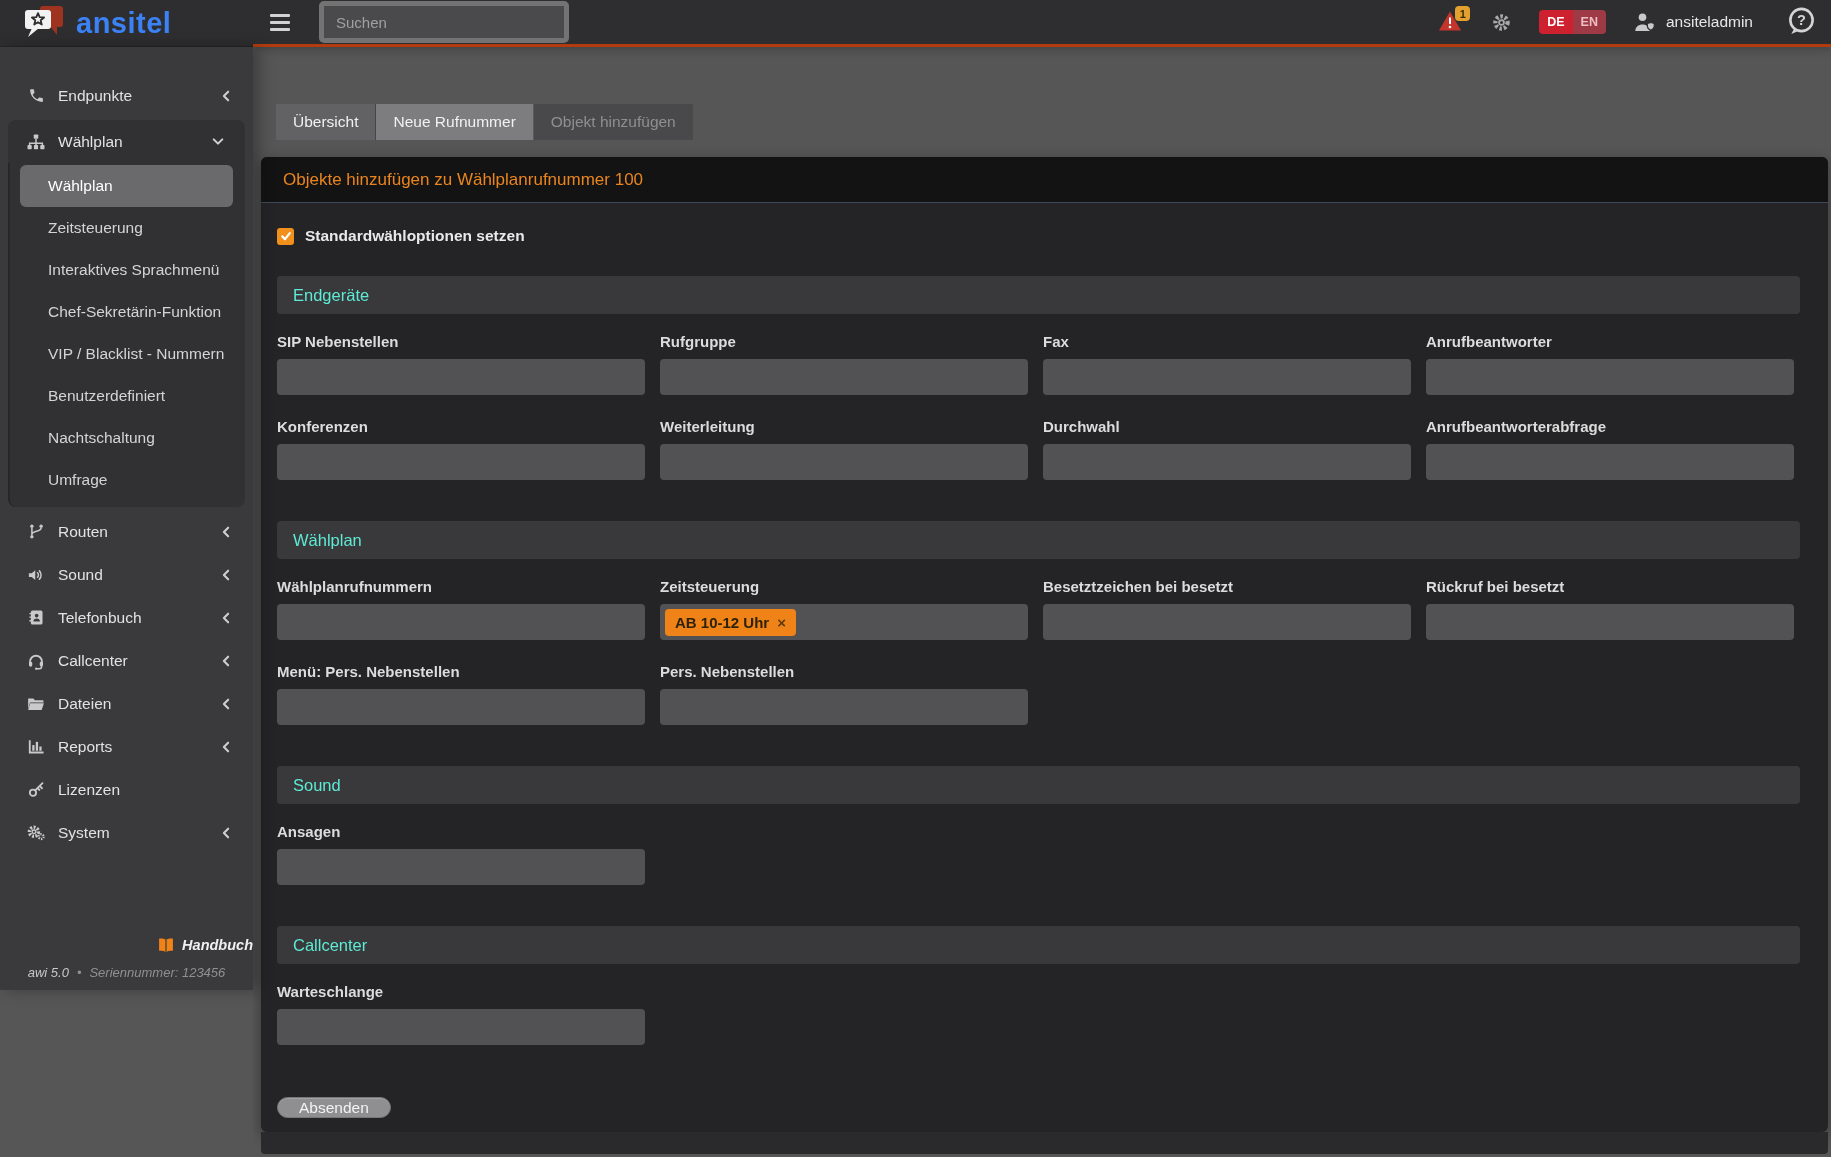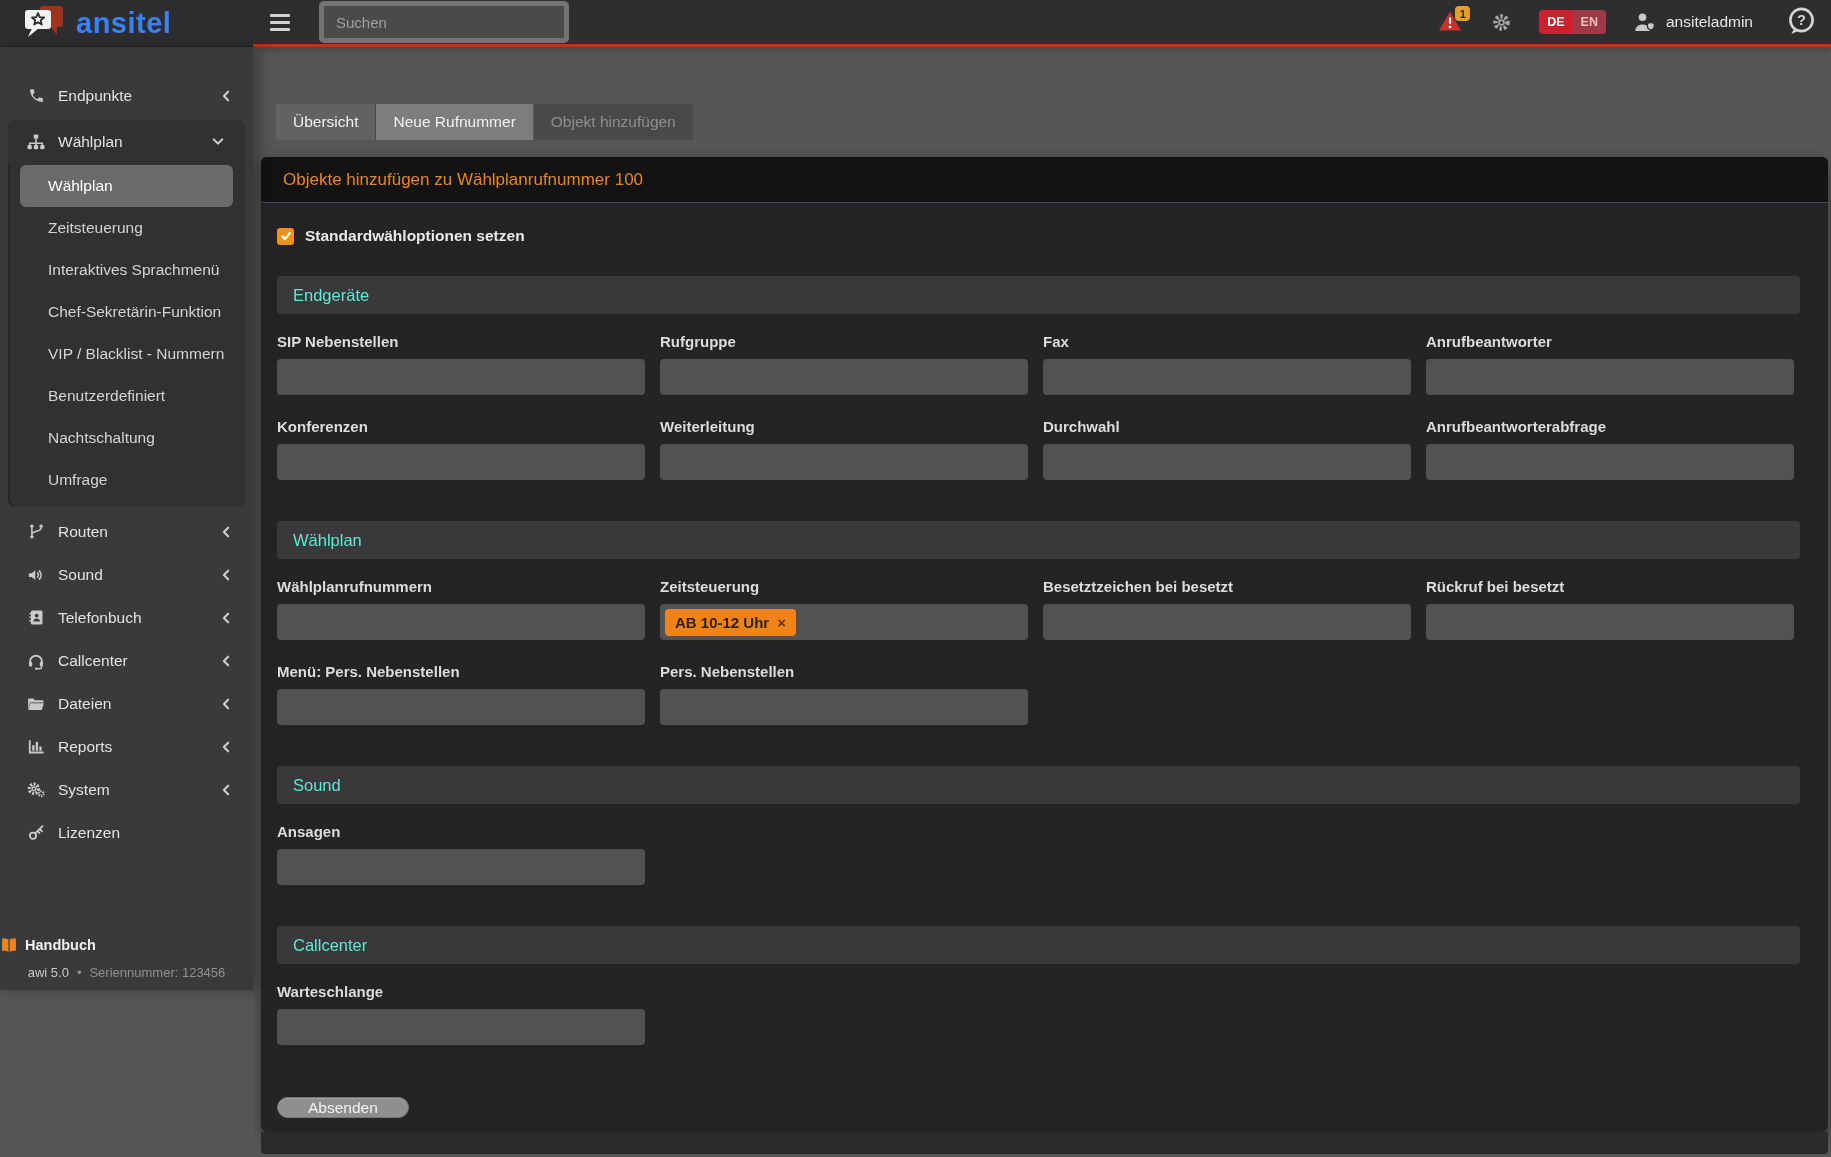--- a/index.html
+++ b/index.html
@@ -16,21 +16,21 @@
   .sidebar { background:#3a3a3c; height:943px; box-shadow:6px 0 14px rgba(0,0,0,.30); position:relative; padding-top:27px; }
   .sitem { height:43px; display:flex; align-items:center; padding:0 21px 0 27px; cursor:pointer; color:#e2e2e4; }
   .sitem .micon { width:18px; height:18px; margin-right:13px; display:flex; align-items:center; justify-content:center; }
   .sitem .slabel { font-size:15.5px; flex:1; }
   .chev { width:12px; height:12px; display:flex; align-items:center; }
   .group { margin:3px 8px; background:#313133; border-radius:8px; }
   .group .sitem { padding-left:19px; }
   .submenu { border-left:2px solid #272729; border-radius:0 0 8px 8px; padding:2px 0 6px 0; }
   .subitem { height:42px; display:flex; align-items:center; padding-left:38px; color:#d4d4d6; font-size:15.5px; cursor:pointer; }
   .subitem.active { background:#6a6a6c; color:#ffffff; border-radius:6px; margin:0 12px 0 10px; padding-left:28px; }
-  .side-footer { position:absolute; left:0; right:0; bottom:10px; text-align:left; }
+  .side-footer { position:absolute; left:0; right:0; bottom:10px; text-align:right;font-style:italic; }
   .handbuch { display:inline-flex; align-items:center; gap:7px; color:#f0f0f0; font-size:14.5px; font-weight:700; cursor:pointer; margin-bottom:12px; }
   .verline { color:#909092; font-size:13px; display:flex; justify-content:center; gap:8px; align-items:center; }
   .verline .ver { color:#c8c8ca; }
 
   
   .maincol { flex:1; display:flex; flex-direction:column; background:#565657; min-width:0; }
   .topbar { height:47px; background:#2e2e30; display:flex; align-items:center; padding:0 14px 0 17px;
     border-bottom:3px solid #b23c0e; box-shadow:0 2px 8px rgba(0,0,0,.25); }
   .burger { width:20px; display:flex; flex-direction:column; gap:4px; cursor:pointer; margin-right:29px; }
   .burger i { display:block; height:3px; background:#d2d2d4; border-radius:1px; }
@@ -71,21 +71,21 @@
   .strip.first { margin-top:31px; }
   .fgrid { margin-top:19px; display:grid; grid-template-columns:repeat(4,368px); column-gap:15px; row-gap:23px; }
   .fcell .flabel { color:#dcdcdc; font-size:15px; font-weight:700; margin-bottom:9px; }
   .finput { width:100%; height:36px; background:#525254; border:none; border-radius:4px; outline:none;
     color:#eaeaea; font-size:15px; padding:0 10px; }
   .selectbox { width:100%; height:36px; background:#525254; border-radius:4px; display:flex; align-items:center; padding:0 5px; cursor:text;font-weight:bold; }
   .tag { background:#ef8318; color:#2f2208; border-radius:4px; height:27px; display:flex; align-items:center;
     padding:0 10px; font-size:15px; gap:8px; }
   .tag .x { cursor:pointer; opacity:.75; font-size:15px; }
 
-  .submit { margin-top:52px; height:21px; padding:0 30px; background:#8f8f91; color:#f2f2f2; font-size:15.5px;
+  .submit { margin-top:52px; height:21px; padding:0 21px; background:#8f8f91; color:#f2f2f2; font-size:15.5px;
     border:1px solid #77777a; border-radius:13px; cursor:pointer; box-shadow:inset 0 1px 0 rgba(255,255,255,.18); }
   .below-strip { height:22px; background:#2a2a2c; margin:0 3px 0 8px; border-radius:0 0 4px 4px; }
 </style>
 </head>
 <body>
 
 <div class="app">
 
   <div class="leftcol">
     <div class="logo-row">
@@ -245,42 +245,42 @@
         <span class="slabel">Reports</span>
         <span class="chev">
           <svg width="12" height="12" viewBox="0 0 14 14" fill="none" stroke="#cfcfd1" stroke-width="2.4" stroke-linecap="round" stroke-linejoin="round">
               <path d="M9.5 2 L4.5 7 L9.5 12"></path>
             </svg>
         </span>
       </div>
 
       <div class="sitem">
         <span class="micon">
+          <svg width="17" height="17" viewBox="0 0 24 24" fill="none" stroke="#c9c9cb" stroke-width="2.6" stroke-linecap="round">
+              <circle cx="7" cy="16.5" r="4.4"></circle>
+              <path d="M10.5 13 L20.5 3 M16.5 7 l3.2 3.2 M13.5 10 l2.6 2.6"></path>
+            </svg>
+        </span>
+        <span class="slabel">Lizenzen</span>
+      </div>
+
+      <div class="sitem">
+        <span class="micon">
           <svg width="19" height="19" viewBox="0 0 26 26">
               <circle cx="10" cy="12" r="6.5" fill="none" stroke="#c9c9cb" stroke-width="5" stroke-dasharray="2.8 2.1"></circle>
               <circle cx="10" cy="12" r="2.6" fill="none" stroke="#c9c9cb" stroke-width="2"></circle>
               <circle cx="20.5" cy="19" r="3.4" fill="none" stroke="#c9c9cb" stroke-width="3.4" stroke-dasharray="1.8 1.5"></circle>
             </svg>
         </span>
         <span class="slabel">System</span>
         <span class="chev">
           <svg width="12" height="12" viewBox="0 0 14 14" fill="none" stroke="#cfcfd1" stroke-width="2.4" stroke-linecap="round" stroke-linejoin="round">
               <path d="M9.5 2 L4.5 7 L9.5 12"></path>
             </svg>
         </span>
-      </div>
-
-      <div class="sitem">
-        <span class="micon">
-          <svg width="17" height="17" viewBox="0 0 24 24" fill="none" stroke="#c9c9cb" stroke-width="2.6" stroke-linecap="round">
-              <circle cx="7" cy="16.5" r="4.4"></circle>
-              <path d="M10.5 13 L20.5 3 M16.5 7 l3.2 3.2 M13.5 10 l2.6 2.6"></path>
-            </svg>
-        </span>
-        <span class="slabel">Lizenzen</span>
       </div>
 
       <div class="side-footer">
         <div class="handbuch">
           <svg width="18" height="16" viewBox="0 0 24 22">
               <path d="M12 4 C9.5 2.3 6 1.8 2.5 2.1 V19 c3.5 -.3 7 .3 9.5 1.8 2.5 -1.5 6 -2.1 9.5 -1.8 V2.1 C18 1.8 14.5 2.3 12 4z" fill="#ef8318"></path>
               <path d="M12 4 v16.5" stroke="#3a3a3c" stroke-width="1.6"></path>
             </svg>
           <span>Handbuch</span>
         </div>

